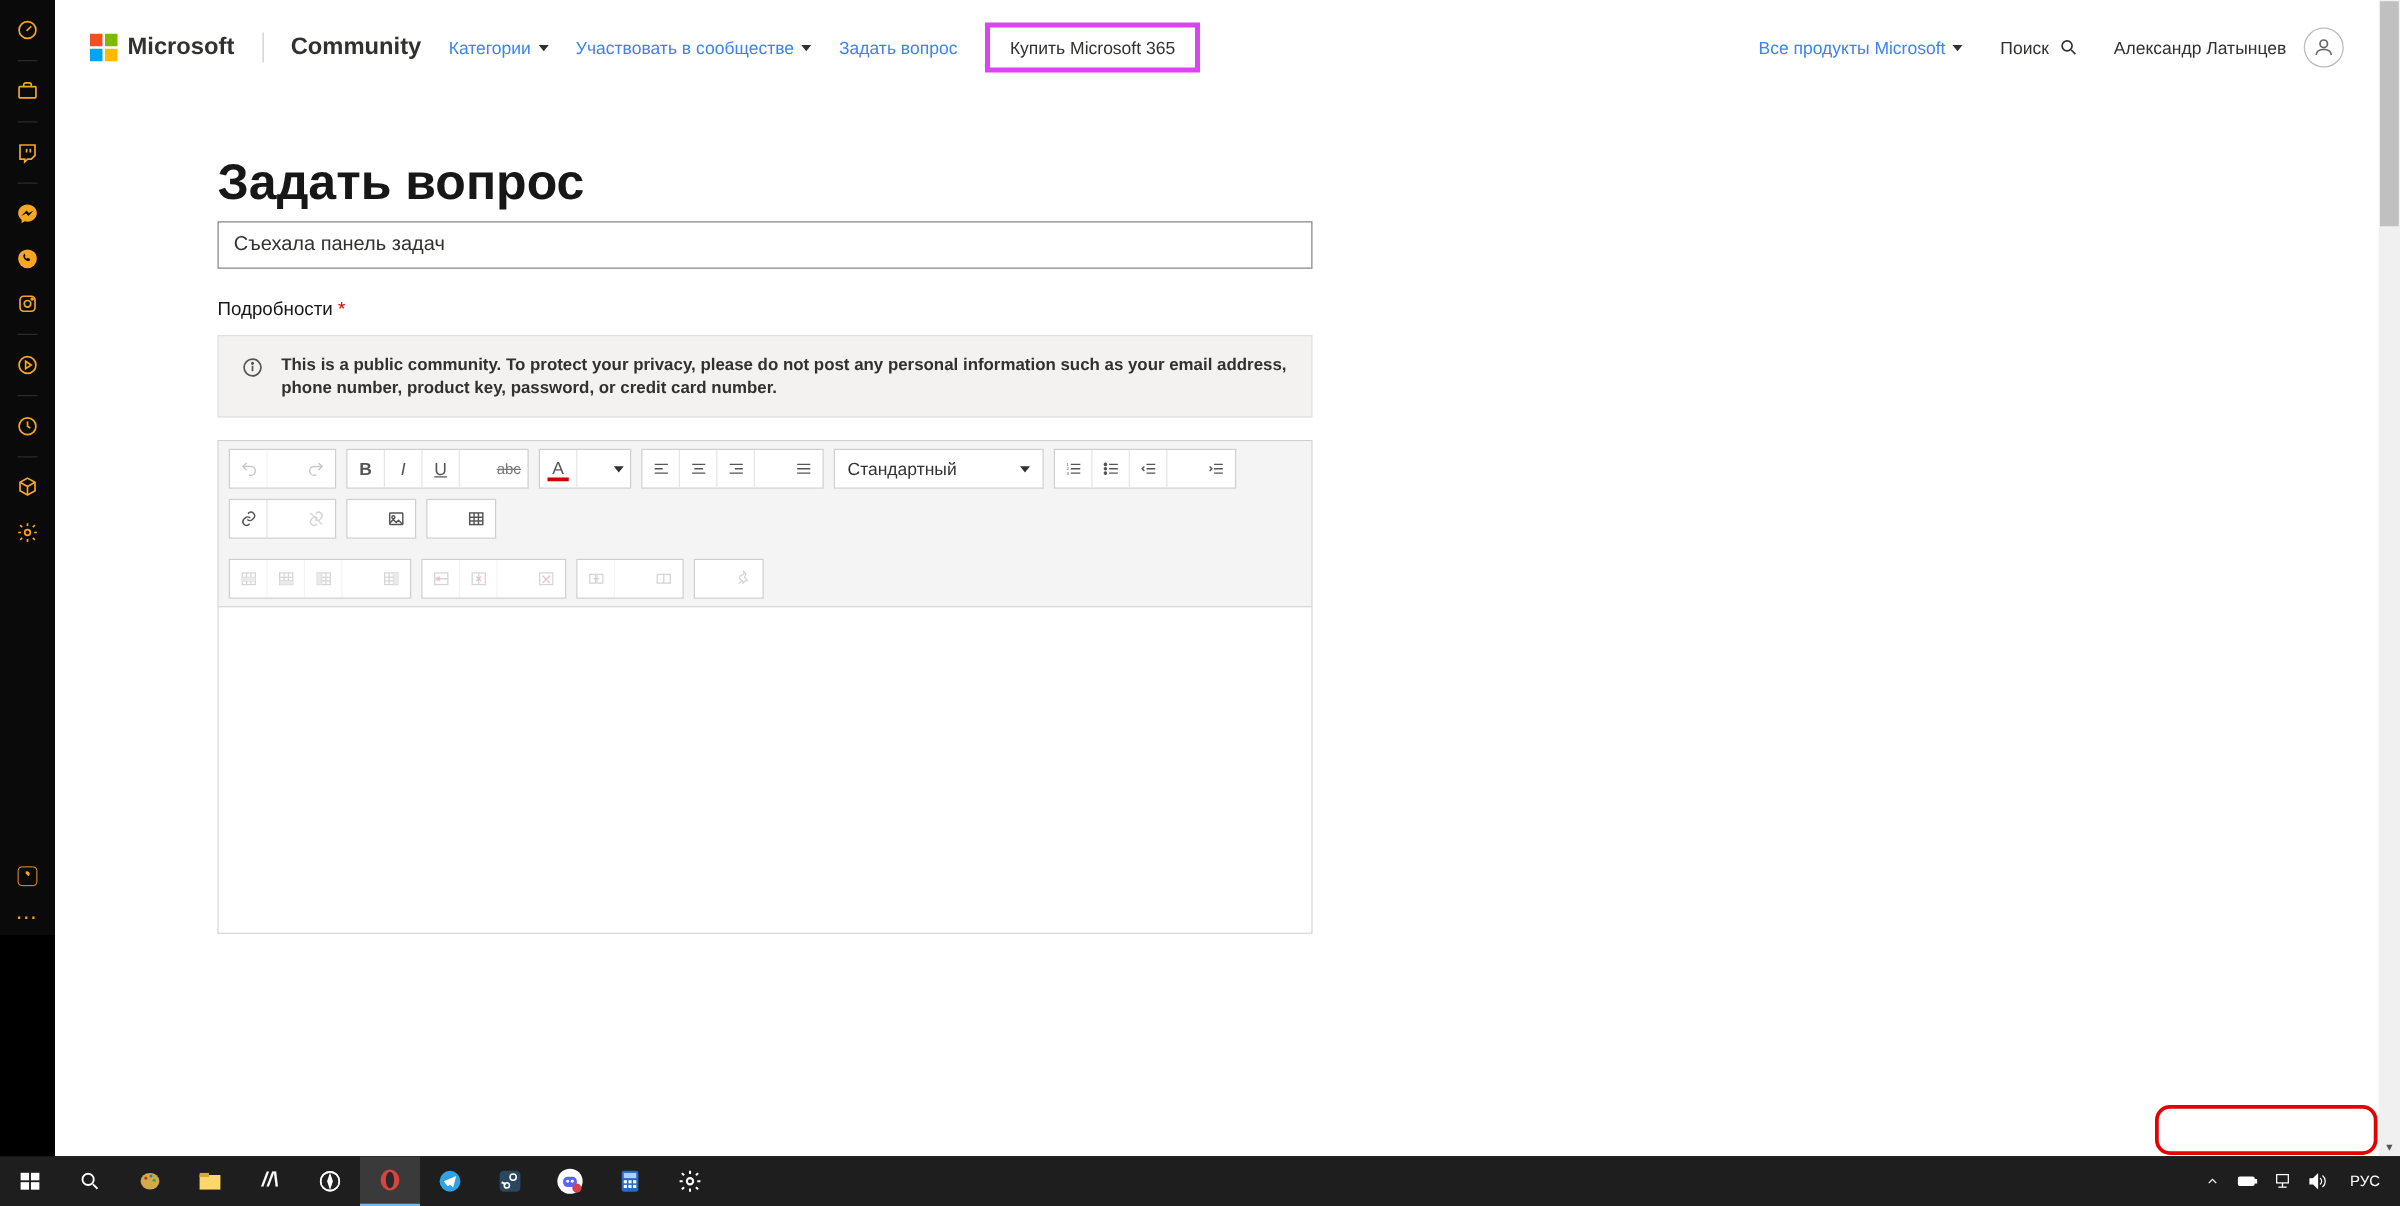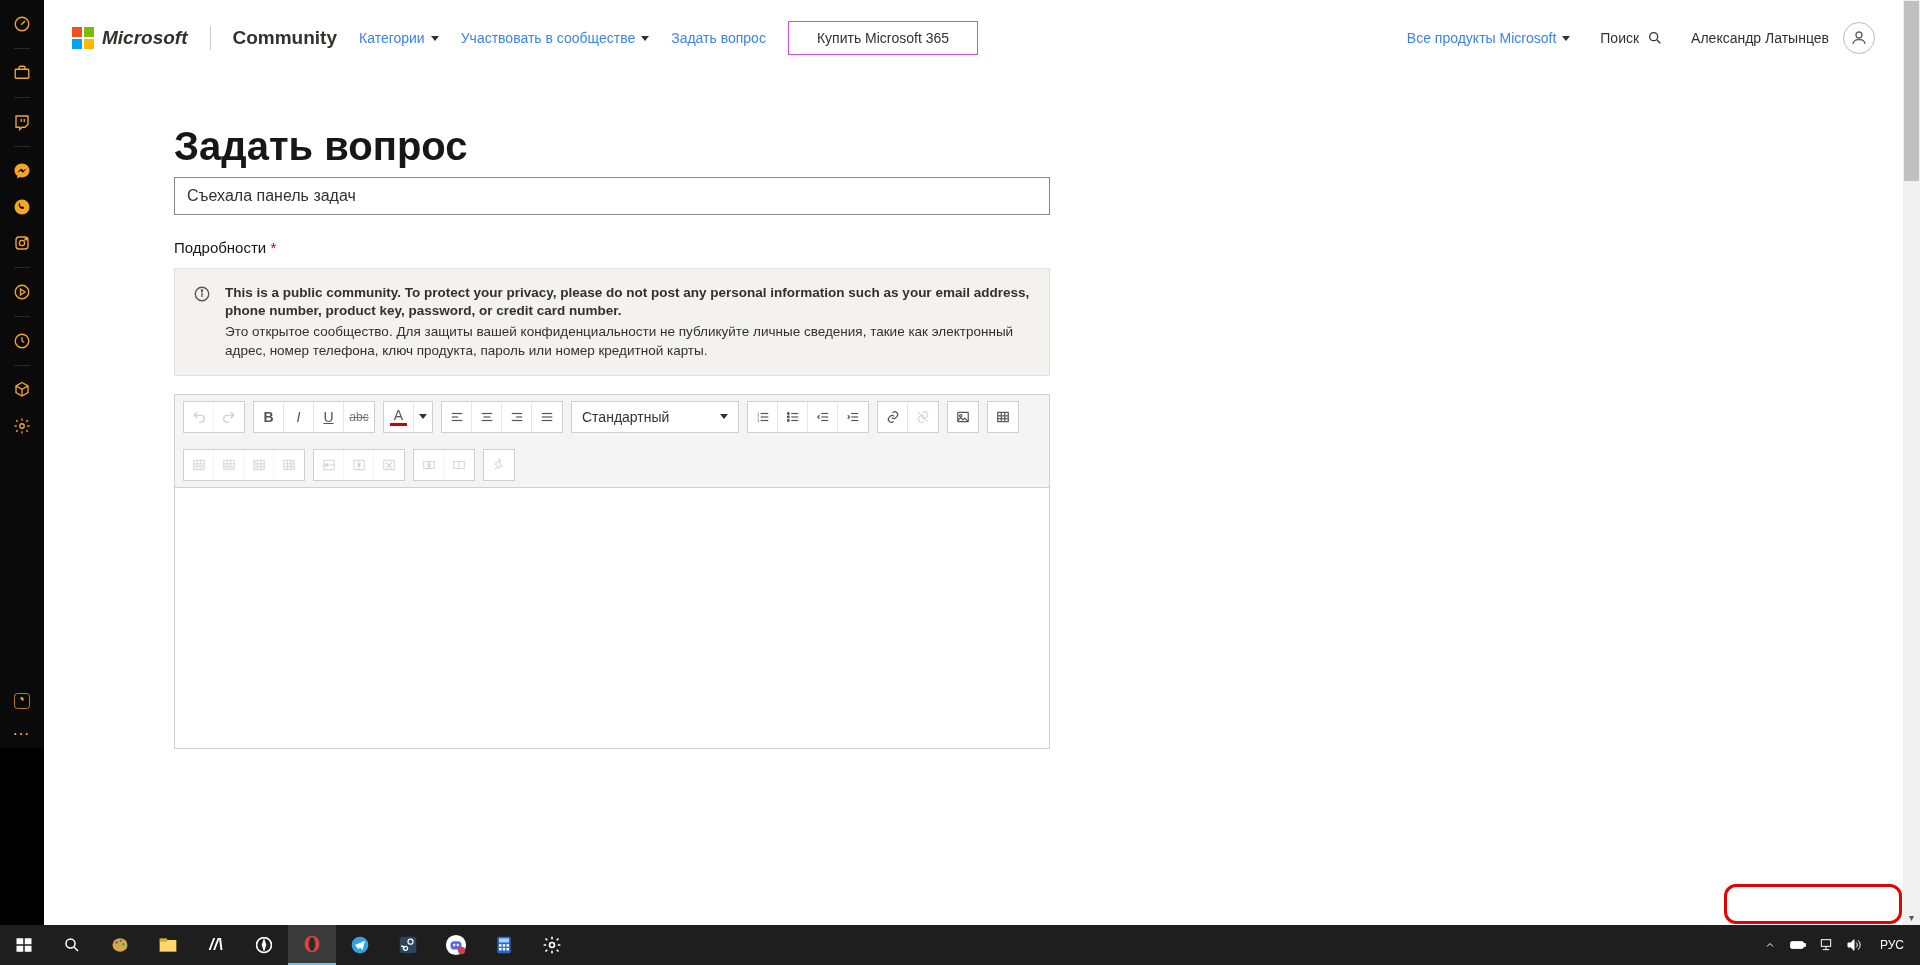--- a/index.html
+++ b/index.html
@@ -50,30 +50,30 @@
     padding: 0 28px;
   }
   .ms-logo {
     display:flex; align-items:center; gap:8px; cursor:pointer;
   }
   .ms-squares { width: 22px; height: 22px; display:grid; grid-template-columns:1fr 1fr; grid-template-rows:1fr 1fr; gap:2px; }
   .ms-squares div:nth-child(1){background:#f25022;}
   .ms-squares div:nth-child(2){background:#7fba00;}
   .ms-squares div:nth-child(3){background:#00a4ef;}
   .ms-squares div:nth-child(4){background:#ffb900;}
-  .ms-name { font-size: 19px; font-weight: 600; color:#323130;font-style:italic; }
+  .ms-name { font-size: 19px; font-weight: 600; color:#323130; }
   .vsep { width:1px; height:24px; background:#ccc; margin: 0 22px; }
   .community { font-size: 19px; font-weight:600; color:#323130; cursor:pointer; }
   .nav-item {
     margin-left: 22px; font-size: 14px; color:#3b82f6; display:flex; align-items:center; gap:6px;
     cursor:pointer;
   }
   .chev { width:0; height:0; border-left:4px solid transparent; border-right:4px solid transparent; border-top:5px solid #323130; }
   .buy-btn {
-    margin-left: 22px; border:1px solid #d946ef; padding: 8px 28px; font-size:14px; color:#323130;
+    margin-left: 22px; border:4px solid #d946ef; padding: 8px 16px; font-size:14px; color:#323130;
     background:#fff; cursor:pointer;
   }
   .header-spacer { flex:1; }
   .search-wrap { display:flex; align-items:center; gap:8px; margin-left:30px; cursor:pointer; color:#323130; font-size:14px; }
   .search-icon-svg { width:16px; height:16px; }
   .user-name { margin-left: 28px; font-size:14px; color:#323130; }
   .avatar-circle {
     margin-left: 14px; width:32px; height:32px; border-radius:50%; border:1px solid #bbb;
     display:flex; align-items:center; justify-content:center; color:#666; cursor:pointer;
   }
@@ -108,21 +108,21 @@
     background:#f4f4f4; border-bottom:1px solid #cfcfcf; padding:6px 8px;
     display:flex; flex-wrap:wrap; gap:8px; align-items:center;
   }
   .tb-group {
     display:flex; border:1px solid #cfcfcf; background:#fff;
   }
   .tb-btn {
     width:30px; height:30px; display:flex; align-items:center; justify-content:center;
     border-right:1px solid #e6e6e6; cursor:pointer; color:#555; font-size:14px;
   }
-  .tb-btn:last-child { border-right:none; }
+  .tb-btn:last-child { border-right:none;margin-left:24px; }
   .tb-btn.disabled { opacity:0.4; cursor:default; }
   .fmt-select {
     border:1px solid #cfcfcf; background:#fff; height:32px; width:168px;
     display:flex; align-items:center; justify-content:space-between;
     padding:0 10px; font-size:14px; color:#333; cursor:pointer;
   }
   .editor-body {
     height: 260px; background:#fff;
   }
   
@@ -290,21 +290,20 @@
     </div>
 
     <div class="notice">
       <svg class="notice-icon" viewBox="0 0 24 24" fill="none" stroke="#555" stroke-width="1.8">
           <circle cx="12" cy="12" r="9"></circle>
           <line x1="12" y1="10" x2="12" y2="16"></line>
           <circle cx="12" cy="7.5" r="0.8" fill="#555"></circle>
         </svg>
       <div class="notice-text">
         <b>This is a public community. To protect your privacy, please do not post any personal information such as your email address, phone number, product key, password, or credit card number.</b>
-        <span>Это открытое сообщество. Для защиты вашей конфиденциальности не публикуйте личные сведения, такие как электронный адрес, номер телефона, ключ продукта, пароль или номер кредитной карты.</span>
       </div>
     </div>
 
     <div class="editor">
       <div class="toolbar">
 
         <div class="tb-group">
           <div class="tb-btn disabled">
               <svg width="14" height="14" viewBox="0 0 24 24" fill="none" stroke="#777" stroke-width="2">
                 <path d="M9 14l-5-5 5-5"></path>

